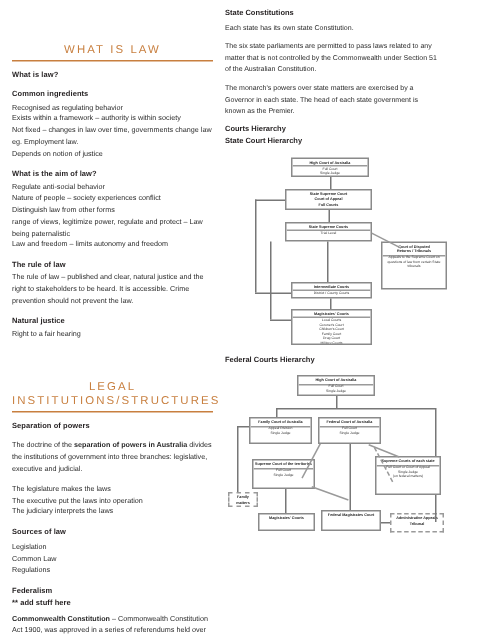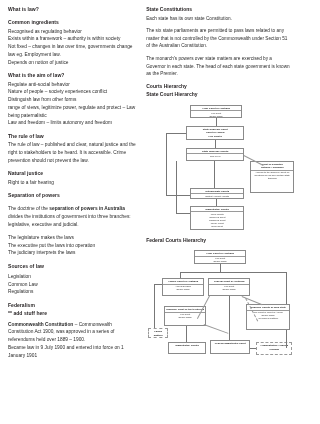--- a/index.html
+++ b/index.html
@@ -70,20 +70,21 @@
     background:none;border-top:0.45px dashed #9a9a9a;height:0;
   }
 </style>
 </head>
 <body>
 
 <div class="page">
 
   <div class="col col-left">
 
+    <div class="section-head first">WHAT IS LAW</div>
 
     <div class="blk">
       <h3 class="sub">What is law?</h3>
     </div>
 
     <div class="blk">
       <h3 class="sub">Common ingredients</h3>
       <p class="body" style="white-space: pre-line;">Recognised as regulating behavior
 Exists within a framework – authority is within society
 Not fixed – changes in law over time, governments change law eg. Employment law.
@@ -102,20 +103,21 @@
     <div class="blk">
       <h3 class="sub">The rule of law</h3>
       <p class="body">The rule of law – published and clear, natural justice and the right to stakeholders to be heard. It is accessible. Crime prevention should not prevent the law.</p>
     </div>
 
     <div class="blk">
       <h3 class="sub">Natural justice</h3>
       <p class="body">Right to a fair hearing</p>
     </div>
 
+    <div class="section-head second">LEGAL INSTITUTIONS/STRUCTURES</div>
 
     <div class="blk">
       <h3 class="sub">Separation of powers</h3>
     </div>
 
     <div class="blk">
       <p class="body">The doctrine of the <span class="b">separation of powers in Australia</span> divides the institutions of government into three branches: legislative, executive and judicial.</p>
     </div>
 
     <div class="blk">

